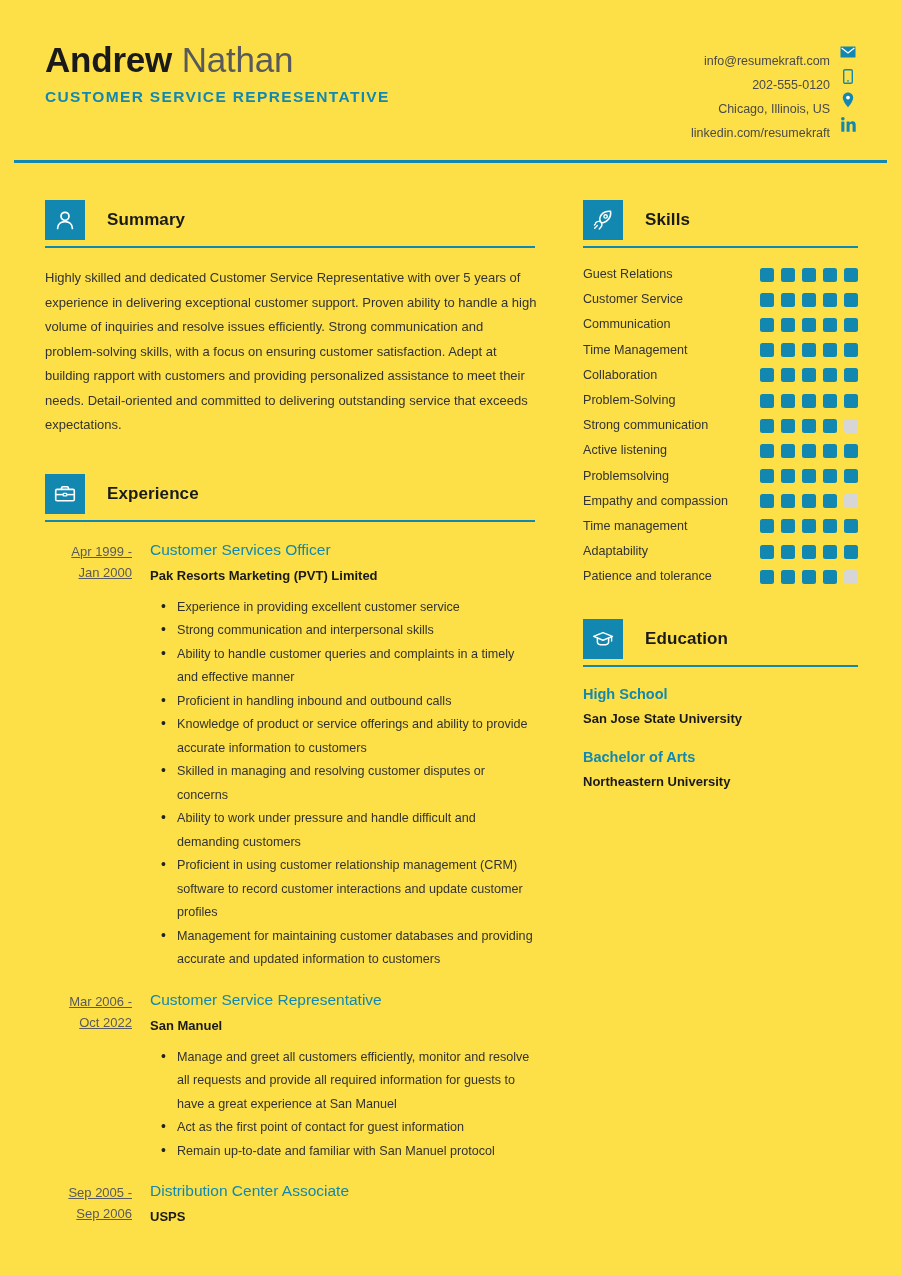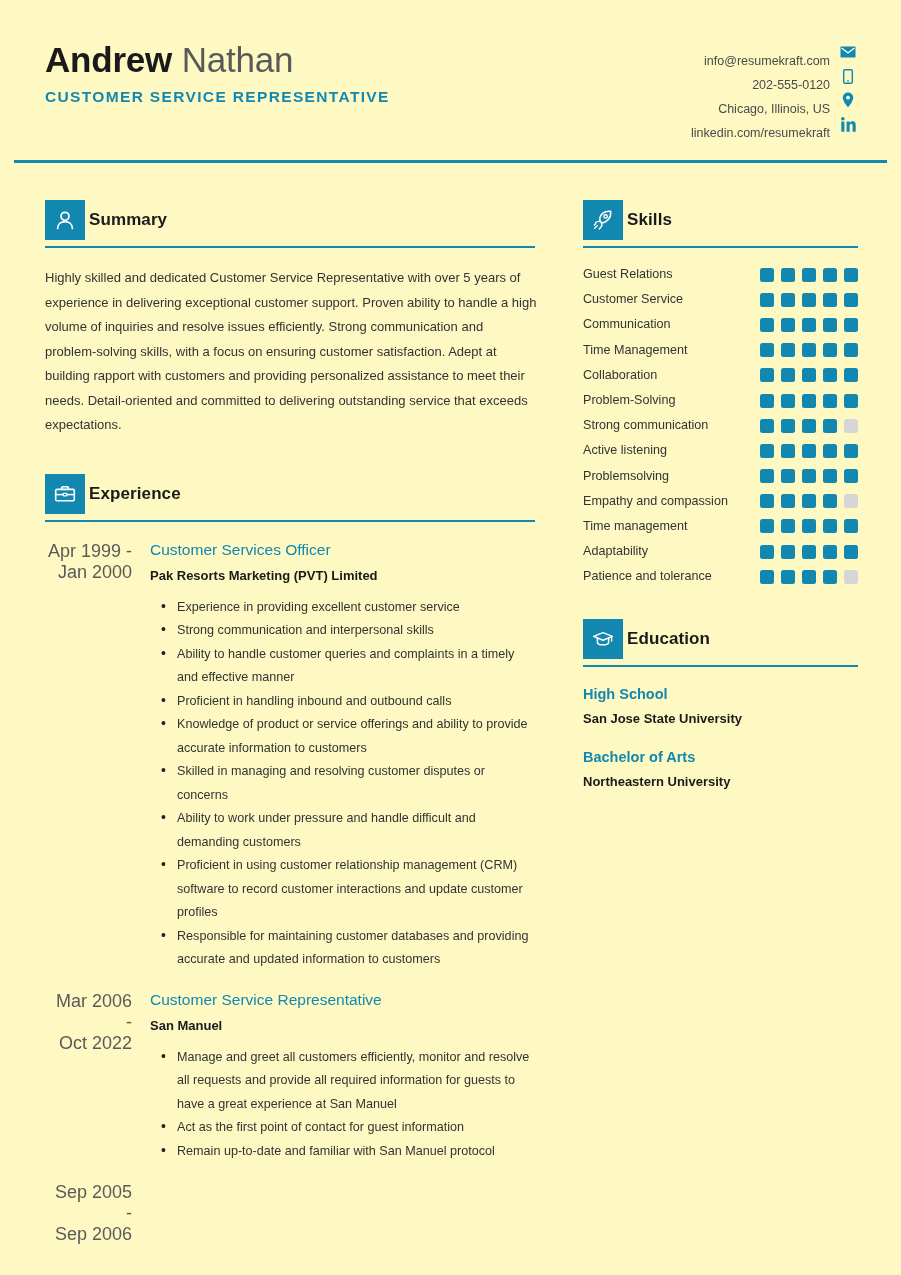--- a/index.html
+++ b/index.html
@@ -7,21 +7,21 @@
     width: 901px;
     height: 1275px;
     background: #ffffff;
     font-family: "Liberation Sans", sans-serif;
     -webkit-font-smoothing: antialiased;
   }
   .page {
     position: relative;
     width: 901px;
     height: 1275px;
-    background: #fef9c3;
+    background: #fde047;
     overflow: hidden;
   }
 
   
   .header {
     position: relative;
     padding: 38px 45px 0 45px;
     height: 160px;
   }
   .name-block { position: absolute; left: 45px; top: 38px; }
@@ -91,21 +91,21 @@
     left: 583px;
     top: 200px;
     width: 275px;
   }
 
   
   .section { margin-bottom: 0; }
   .sec-head {
     display: flex;
     align-items: center;
-    gap: 4px;
+    gap: 22px;
     height: 40px;
   }
   .sec-icon {
     width: 40px;
     height: 40px;
     background: #1288b0;
     display: flex;
     align-items: center;
     justify-content: center;
     flex: 0 0 40px;
@@ -136,24 +136,25 @@
   .exp-section { margin-top: 36px; }
   .exp-item {
     display: flex;
     margin-top: 17px;
   }
   .exp-dates {
     flex: 0 0 105px;
     width: 105px;
     text-align: right;
     padding-right: 18px;
-    font-size: 18px;
+    font-size: 13px;
     line-height: 21px;
     color: #5a5a5a;
     padding-top: 2px;
+    text-decoration: underline;
   }
   .exp-body { flex: 1 1 auto; }
   .exp-role {
     font-size: 15.5px;
     font-weight: normal;
     color: #1288b0;
     line-height: 22px;
   }
   .exp-company {
     font-size: 13px;
@@ -332,21 +333,21 @@
           <div class="exp-company">Pak Resorts Marketing (PVT) Limited</div>
           <ul class="exp-bullets">
             <li>Experience in providing excellent customer service</li>
             <li>Strong communication and interpersonal skills</li>
             <li>Ability to handle customer queries and complaints in a timely and effective manner</li>
             <li>Proficient in handling inbound and outbound calls</li>
             <li>Knowledge of product or service offerings and ability to provide accurate information to customers</li>
             <li>Skilled in managing and resolving customer disputes or concerns</li>
             <li>Ability to work under pressure and handle difficult and demanding customers</li>
             <li>Proficient in using customer relationship management (CRM) software to record customer interactions and update customer profiles</li>
-            <li>Responsible for maintaining customer databases and providing accurate and updated information to customers</li>
+            <li>Management for maintaining customer databases and providing accurate and updated information to customers</li>
           </ul>
         </div>
       </div>
 
       <div class="exp-item">
         <div class="exp-dates">
           <div>Mar 2006 -</div>
           <div>Oct 2022</div>
         </div>
         <div class="exp-body">
@@ -357,20 +358,24 @@
             <li>Act as the first point of contact for guest information</li>
             <li>Remain up-to-date and familiar with San Manuel protocol</li>
           </ul>
         </div>
       </div>
 
       <div class="exp-item">
         <div class="exp-dates">
           <div>Sep 2005 -</div>
           <div>Sep 2006</div>
+        </div>
+        <div class="exp-body">
+          <div class="exp-role">Distribution Center Associate</div>
+          <div class="exp-company">USPS</div>
         </div>
       </div>
 
     </div>
   </div>
 
   <div class="col-right">
 
     <div class="section">
       <div class="sec-head">

